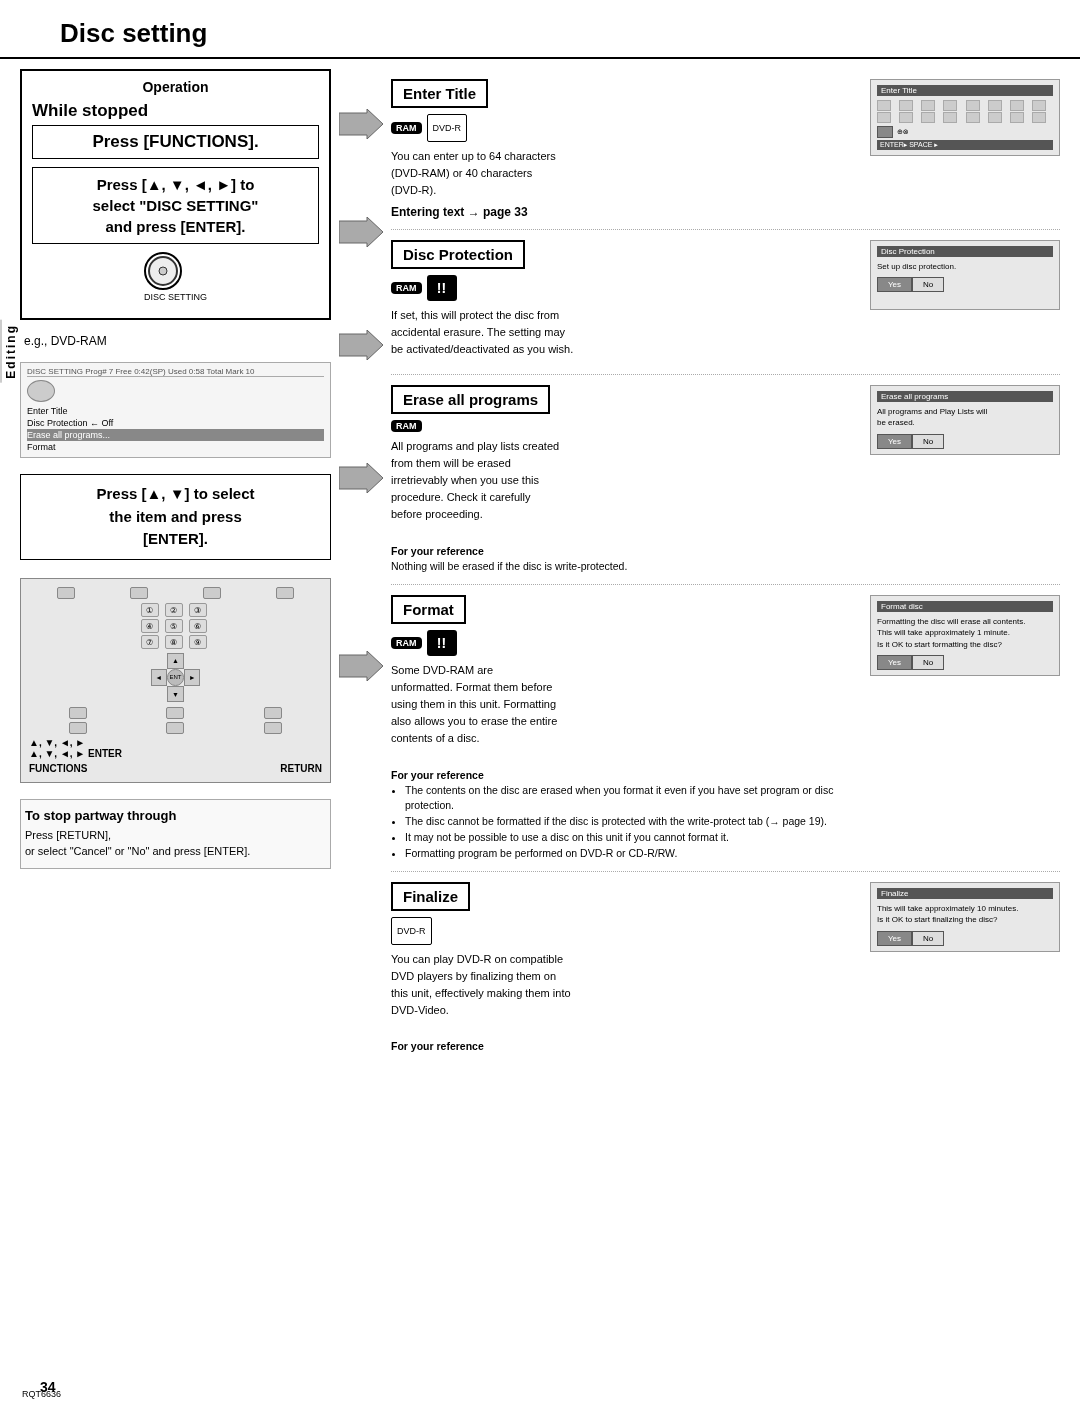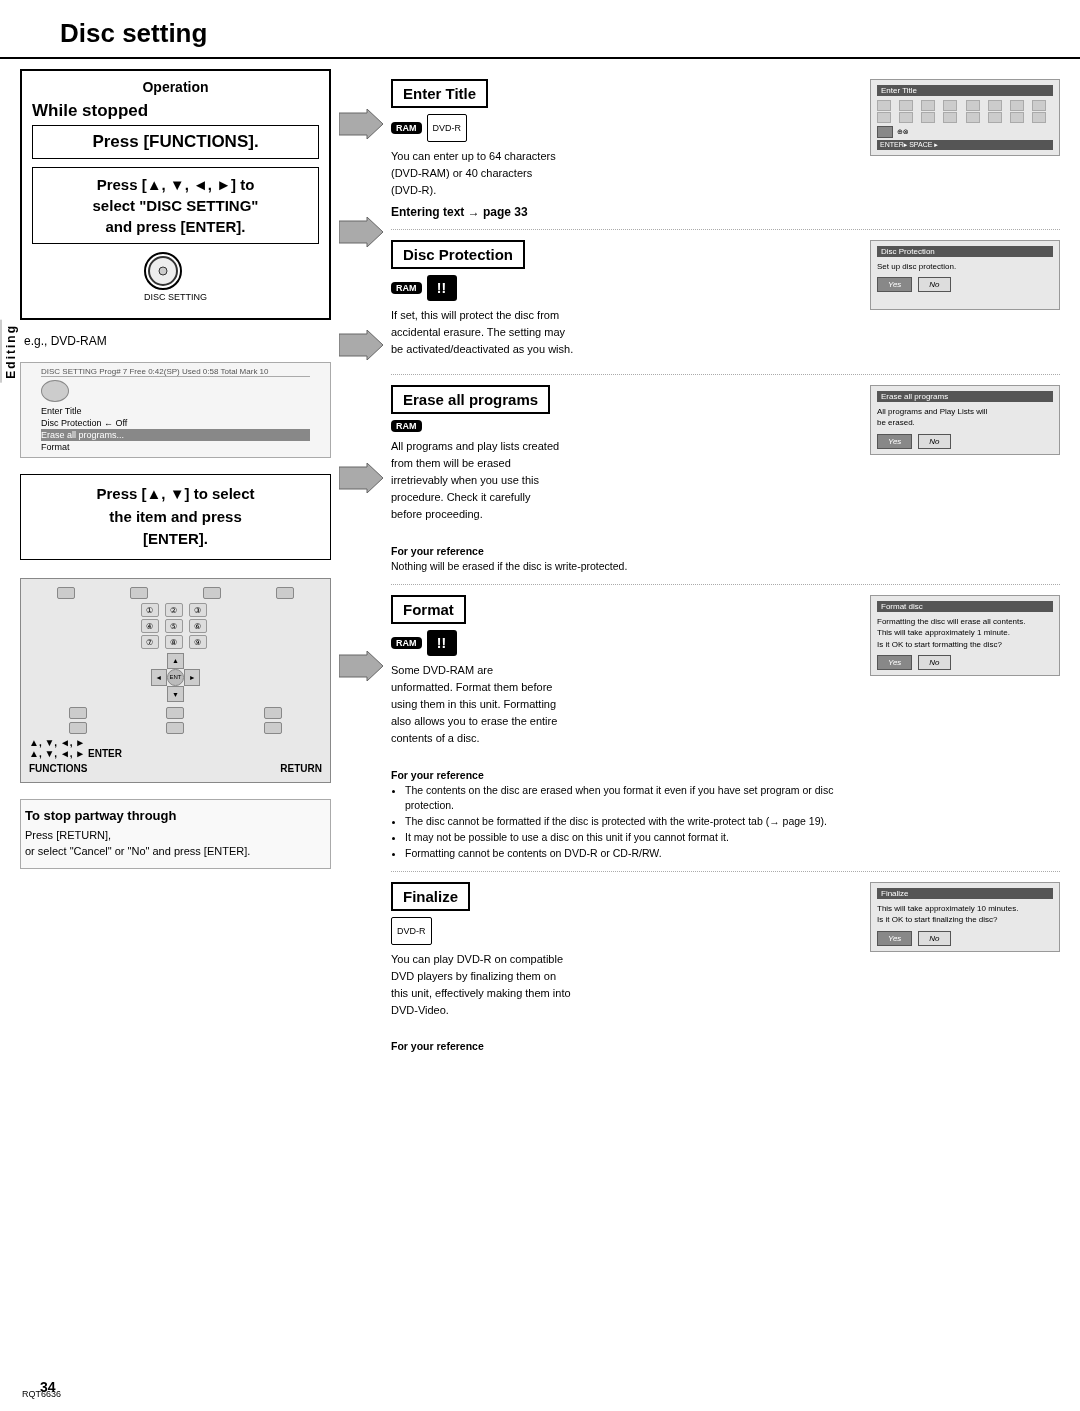--- a/index.html
+++ b/index.html
@@ -86,21 +86,21 @@
       text-align: center;
       margin-top: 2px;
     }
     .eg-label {
       font-size: 12px;
       margin: 4px 0 4px 4px;
     }
     .menu-screenshot {
       border: 1px solid #aaa;
       background: #f5f5f5;
-      padding: 4px 20px;
+      padding: 4px 6px;
       font-size: 9px;
       margin-bottom: 6px;
     }
     .menu-header {
       font-size: 8px;
       color: #555;
       border-bottom: 1px solid #aaa;
       margin-bottom: 3px;
     }
     .menu-item {
@@ -353,23 +353,21 @@
       padding: 1px 4px;
       margin-bottom: 4px;
     }
     .ss-text {
       font-size: 8px;
       margin-bottom: 4px;
       line-height: 1.4;
     }
     .ss-buttons {
       display: flex;
-      gap: 6px;
       margin-top: 5px;
-      font-style: italic;
     }
     .ss-btn {
       border: 1px solid #555;
       background: #ddd;
       font-size: 8px;
       padding: 2px 10px;
     }
     .ss-btn.active {
       background: #888;
       color: #fff;
@@ -625,21 +623,21 @@
           <div class="warning-icon">!!</div>
         </div>
         <div class="section-body">
           Some DVD-RAM are<br>unformatted. Format them before<br>using them in this unit. Formatting<br>also allows you to erase the entire<br>contents of a disc.
         </div>
         <div class="for-ref">For your reference</div>
         <ul class="for-ref-list">
           <li>The contents on the disc are erased when you format it even if you have set program or disc protection.</li>
           <li>The disc cannot be formatted if the disc is protected with the write-protect tab (→ page 19).</li>
           <li>It may not be possible to use a disc on this unit if you cannot format it.</li>
-          <li>Formatting cannot be contents on DVD-R or CD-R/RW.</li>
+          <li>Formatting program be performed on DVD-R or CD-R/RW.</li>
         </ul>
       </div>
       <div class="section-screenshot">
         <div class="ss-box">
           <div class="ss-title">Format disc</div>
           <div class="ss-text">Formatting the disc will erase all contents.<br>This will take approximately 1 minute.<br>Is it OK to start formatting the disc?</div>
           <div class="ss-buttons">
             <div class="ss-btn active">Yes</div>
             <div class="ss-btn">No</div>
           </div>

